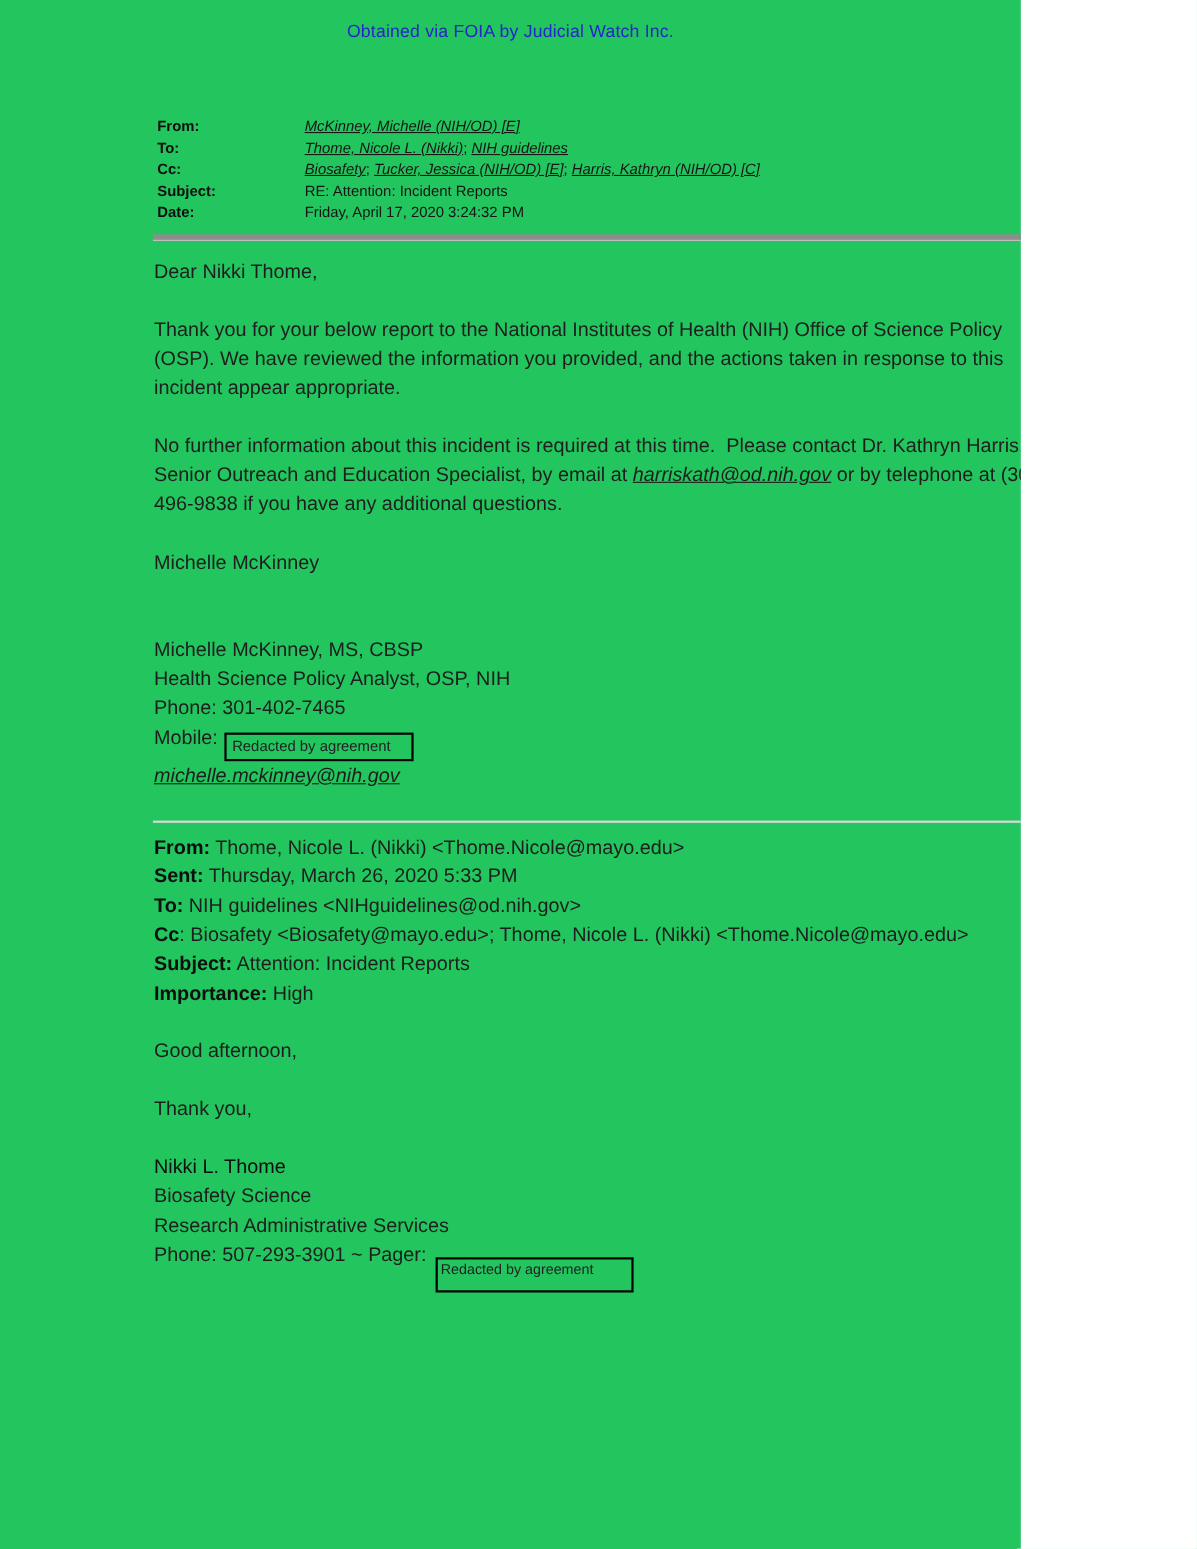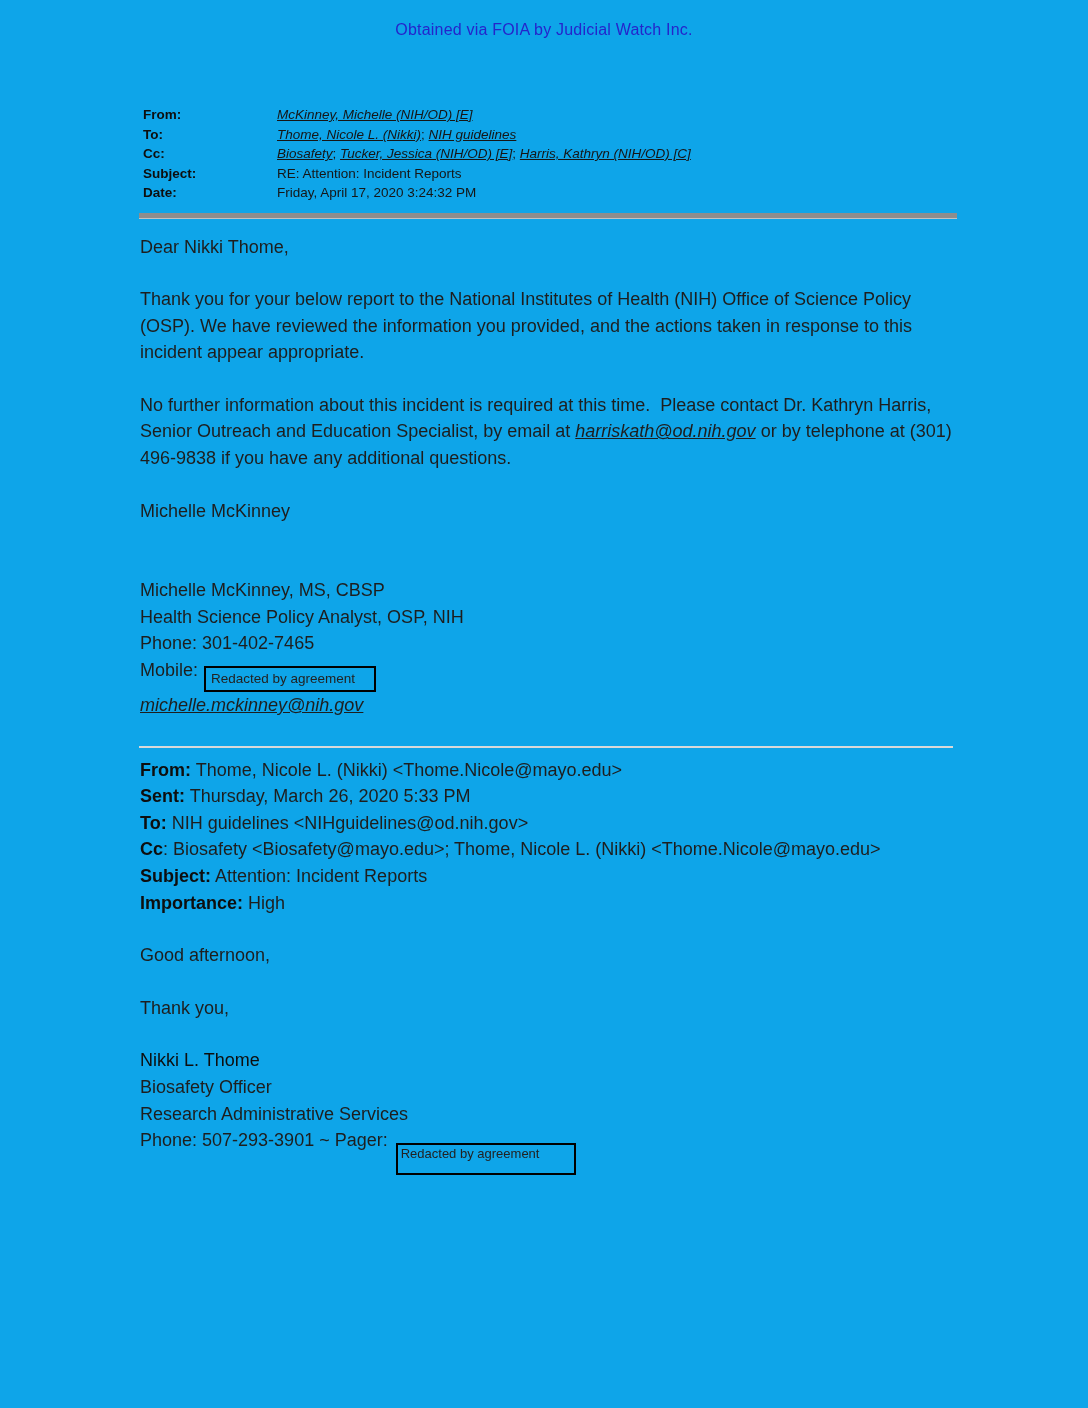--- a/index.html
+++ b/index.html
@@ -1,18 +1,18 @@
 <!DOCTYPE html>
 <html><head>
 <meta charset="utf-8">
 <style>
   html, body { margin: 0; padding: 0; background: #ffffff; }
   .page {
-    position: relative; width: 1088px; height: 1408px;
-    background: #0ea5e9; overflow: hidden;
+    position: relative; width: 928px; height: 1408px;
+    background: #22c55e; overflow: hidden;
     font-family: "Liberation Sans", sans-serif; color: #1f1f1f;
   }
   .banner {
     padding-top: 21px; text-align: center;
     font-size: 16px; color: #2525cb; letter-spacing: 0.2px;
   }
   .mail-header {
     margin: 66px 0 0 143px; width: 830px;
     font-size: 13.5px; line-height: 19.5px; color: #161616;
   }
@@ -112,19 +112,19 @@
     <div class="qh-row"><b class="qh-label">Subject:</b><span class="qh-value"> Attention: Incident Reports</span></div>
     <div class="qh-row"><b class="qh-label">Importance:</b><span class="qh-value"> High</span></div>
   </div>
 
   <div class="content">
     <p>Good afternoon,</p>
     <p>Thank you,</p>
 
     <div class="q-sig">
       <div class="bold">Nikki L. Thome</div>
-      <div>Biosafety Officer</div>
+      <div>Biosafety Science</div>
       <div>Research Administrative Services</div>
       <div><span class="prewrap">Phone: 507-293-3901 ~ Pager:</span><span class="redaction-2"><span>Redacted by agreement</span></span></div>
     </div>
   </div>
 
 </div>
 
 </body></html>

